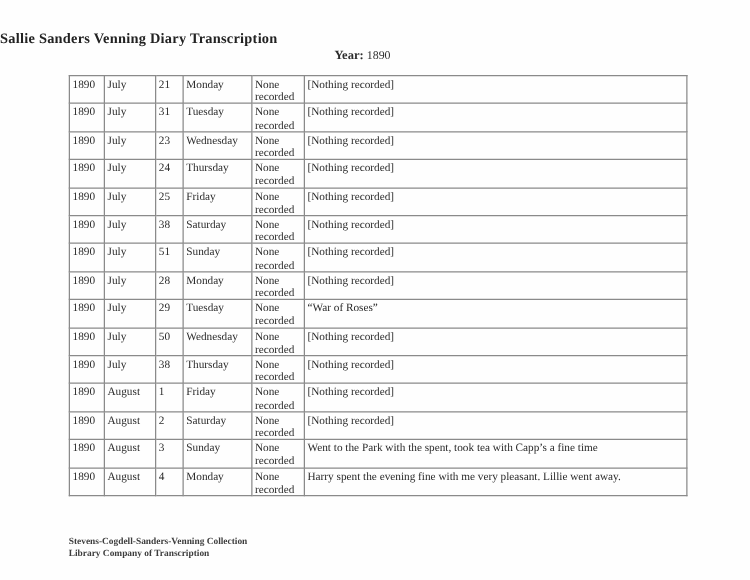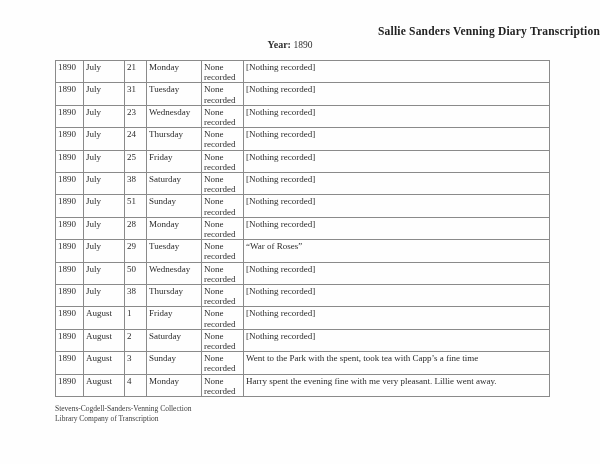--- a/index.html
+++ b/index.html
@@ -7,21 +7,21 @@
     width: 600px; height: 464px;
     background: #ffffff;
     font-family: "Liberation Serif", "DejaVu Serif", serif;
     color: #2b2b2b;
     overflow: hidden;
   }
   .page { position: relative; width: 600px; height: 464px; background: #fefefe; }
 
   .doc-title {
     position: absolute; top: 25px; left: 0; width: 600px;
-    text-align: right;
+    text-align: left;
     font-size: 11.5px; font-weight: bold; color: #222;
     letter-spacing: 0.2px;
   }
   .doc-year {
     position: absolute; top: 39px; left: 0; width: 580px;
     text-align: center; font-size: 10px; color: #2e2e2e;
   }
   .doc-year .year-label { font-weight: bold; }
   .doc-year .year-value { font-weight: normal; font-size: 9.5px; }
 
@@ -43,22 +43,22 @@
     color: #2b2b2b;
   }
   col.c-year    { width: 28px; }
   col.c-month   { width: 41px; }
   col.c-day     { width: 22px; }
   col.c-weekday { width: 55px; }
   col.c-status  { width: 42px; }
   col.c-entry   { width: 306px; }
 
   .doc-footer {
-    position: absolute; left: 55px; top: 404px;
-    font-size: 7.5px; line-height: 9.5px; color: #3d3d3d;
+    position: absolute; left: 55px; top: 428px;
+    font-size: 7.5px; line-height: 9.5px; color: #3d3d3d; font-weight: bold;
   }
 </style>
 </head>
 <body>
 
 <div class="page">
 
   <div class="doc-title">Sallie Sanders Venning Diary Transcription</div>
 
   <div class="doc-year">

